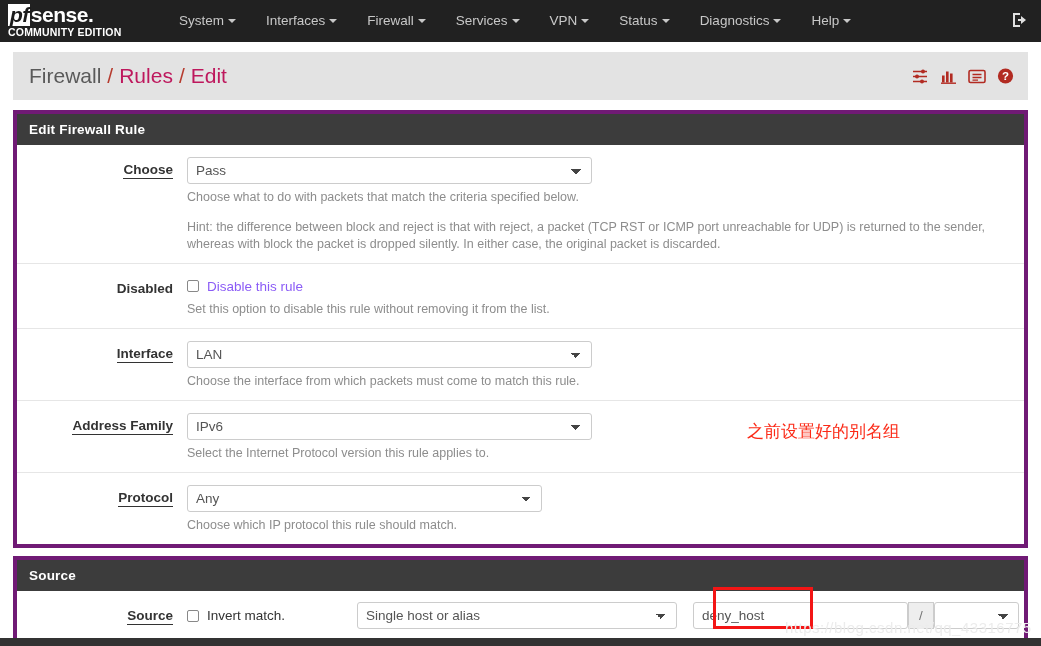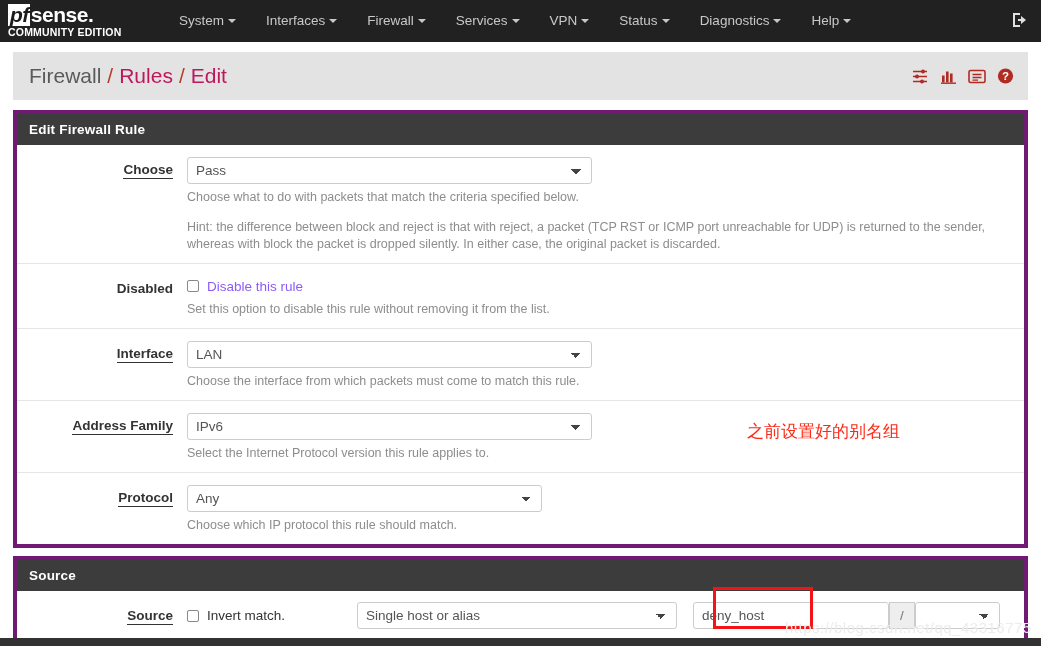--- a/index.html
+++ b/index.html
@@ -235,21 +235,21 @@
     color: #333;
   }
   .type-cell { flex: 0 0 324px; }
   .sel-type { width: 320px; }
   .addr-group {
     display: flex;
     align-items: center;
     margin-left: 12px;
   }
   .addr-input {
-    width: 196px;
+    width: 215px;
     border-radius: 3px 0 0 3px;
     border-right: none;
   }
   .slash-addon {
     height: 27px;
     min-width: 26px;
     padding: 0 8px;
     border: 1px solid #ccc;
     background: #eee;
     color: #777;

